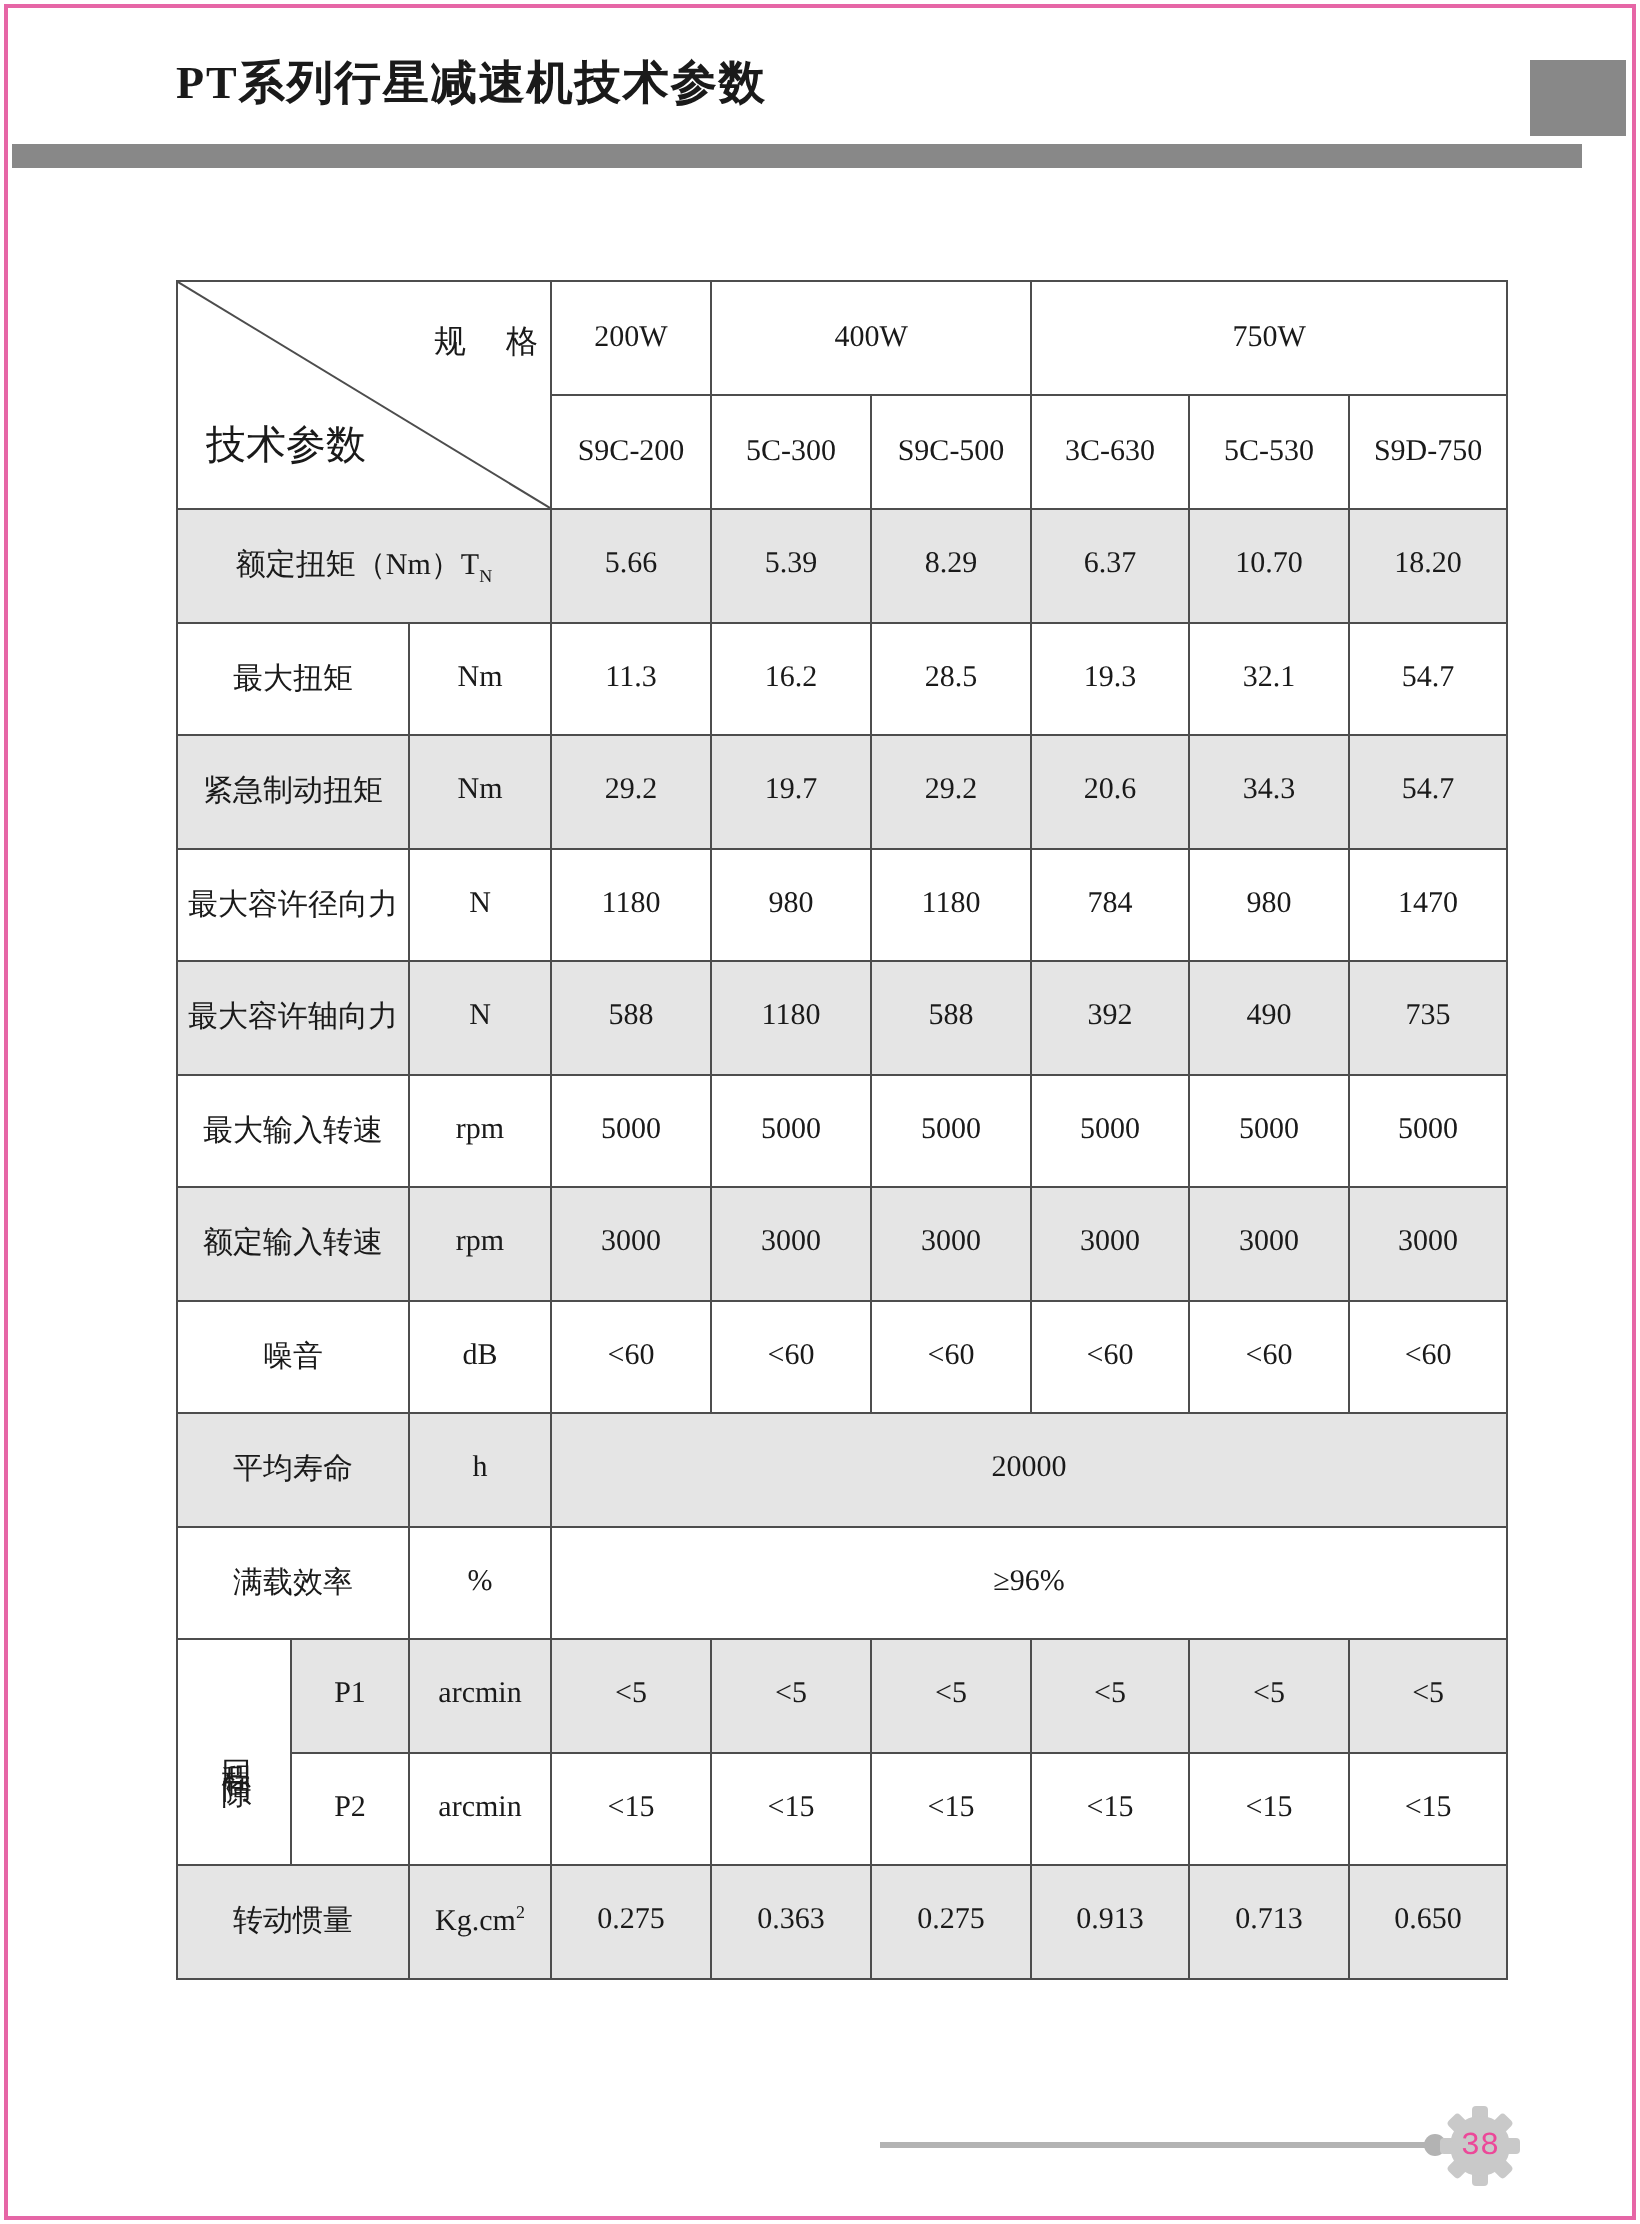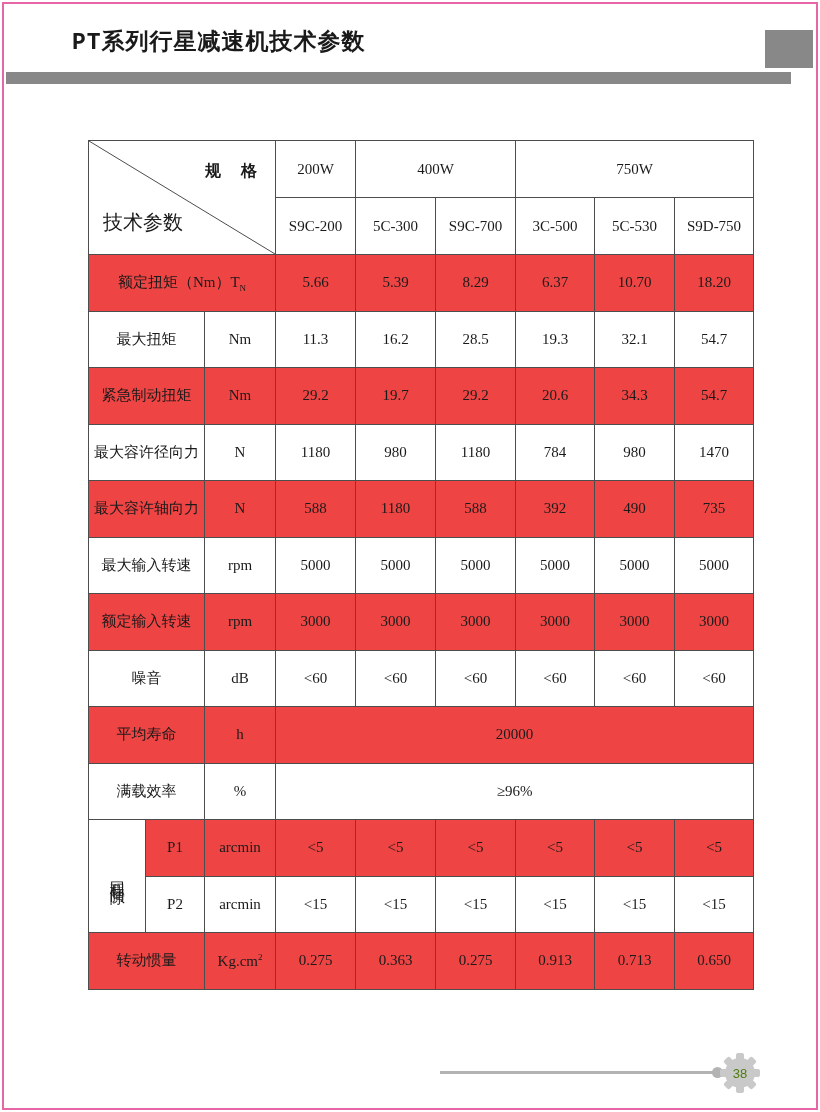--- a/index.html
+++ b/index.html
@@ -10,23 +10,23 @@
     overflow:hidden;
     font-family:"Liberation Sans", sans-serif;
     color:#1a1a1a;
   }
   .page-border{
     position:absolute; inset:2px;
     border:2px solid #e666a6;
     pointer-events:none;
   }
   .doc-title{
-    position:absolute; left:72px; top:26px;
+    position:absolute; left:88px; top:26px;
     font-size:23px; font-weight:bold; letter-spacing:1px;
-    font-family:Liberation Mono, monospace;
+    font-family:Liberation Serif, serif;
   }
   .title-bar{
     position:absolute; left:6px; top:72px;
     width:785px; height:12px; background:#888888;
   }
   .title-square{
     position:absolute; left:765px; top:30px;
     width:48px; height:38px; background:#888888;
   }
   table.spec{
@@ -36,27 +36,27 @@
     font-size:15px;
   }
   table.spec td{
     border:1px solid #4d4d4d;
     text-align:center; vertical-align:middle;
     padding:0; background:#ffffff;
     overflow:hidden;
   }
   tr.hdr td{height:56px;}
   tr.row td{height:55.5px;}
-  tr.shaded td{background:#ef4444;}
+  tr.shaded td{background:#e5e5e5;}
   td.white-cell{background:#ffffff !important;}
   td.diag{position:relative; background:#ffffff;}
   td.diag svg{position:absolute; inset:0; width:100%; height:100%;}
   .corner-top{
-    position:absolute; right:16px; top:20px;
-    font-size:16px; letter-spacing:2px;font-weight:bold;
+    position:absolute; right:4px; top:20px;
+    font-size:16px; letter-spacing:2px;
   }
   .corner-bottom{
     position:absolute; left:14px; bottom:18px;
     font-size:20px;
   }
   .vert-label{
     writing-mode:vertical-rl; text-orientation:upright;
     letter-spacing:3px; font-size:15px;
     display:inline-block; line-height:1.1;
   }
@@ -71,22 +71,22 @@
     width:11px; height:11px; border-radius:50%; background:#b3b3b3;
   }
   .page-badge{
     position:absolute; left:719px; top:1052px;
     width:42px; height:42px;
   }
   .page-badge svg{position:absolute; inset:0;}
   .page-badge .num{
     position:absolute; inset:0;
     display:flex; align-items:center; justify-content:center;
-    font-size:13px; color:#4d7c0f;
-    font-family:Liberation Sans, sans-serif;
+    font-size:16px; color:#ec4899;
+    font-family:Liberation Mono, monospace;
   }
 </style>
 </head>
 <body>
 
 <div class="page">
   <div class="page-border"></div>
 
   <div class="doc-title">PT系列行星减速机技术参数</div>
   <div class="title-bar"></div>
@@ -115,22 +115,22 @@
         <span class="corner-bottom">技术参数</span>
       </td>
       <td colspan="1">200W</td>
       <td colspan="2">400W</td>
       <td colspan="3">750W</td>
     </tr>
 
     <tr class="hdr">
       <td>S9C-200</td>
       <td>5C-300</td>
-      <td>S9C-700</td>
-      <td>3C-500</td>
+      <td>S9C-500</td>
+      <td>3C-630</td>
       <td>5C-530</td>
       <td>S9D-750</td>
     </tr>
 
     <tr class="row shaded">
       <td colspan="3">
         <span>额定扭矩（Nm）T</span><sub class="t-sub">N</sub>
       </td>
       <td>5.66</td>
       <td>5.39</td>

